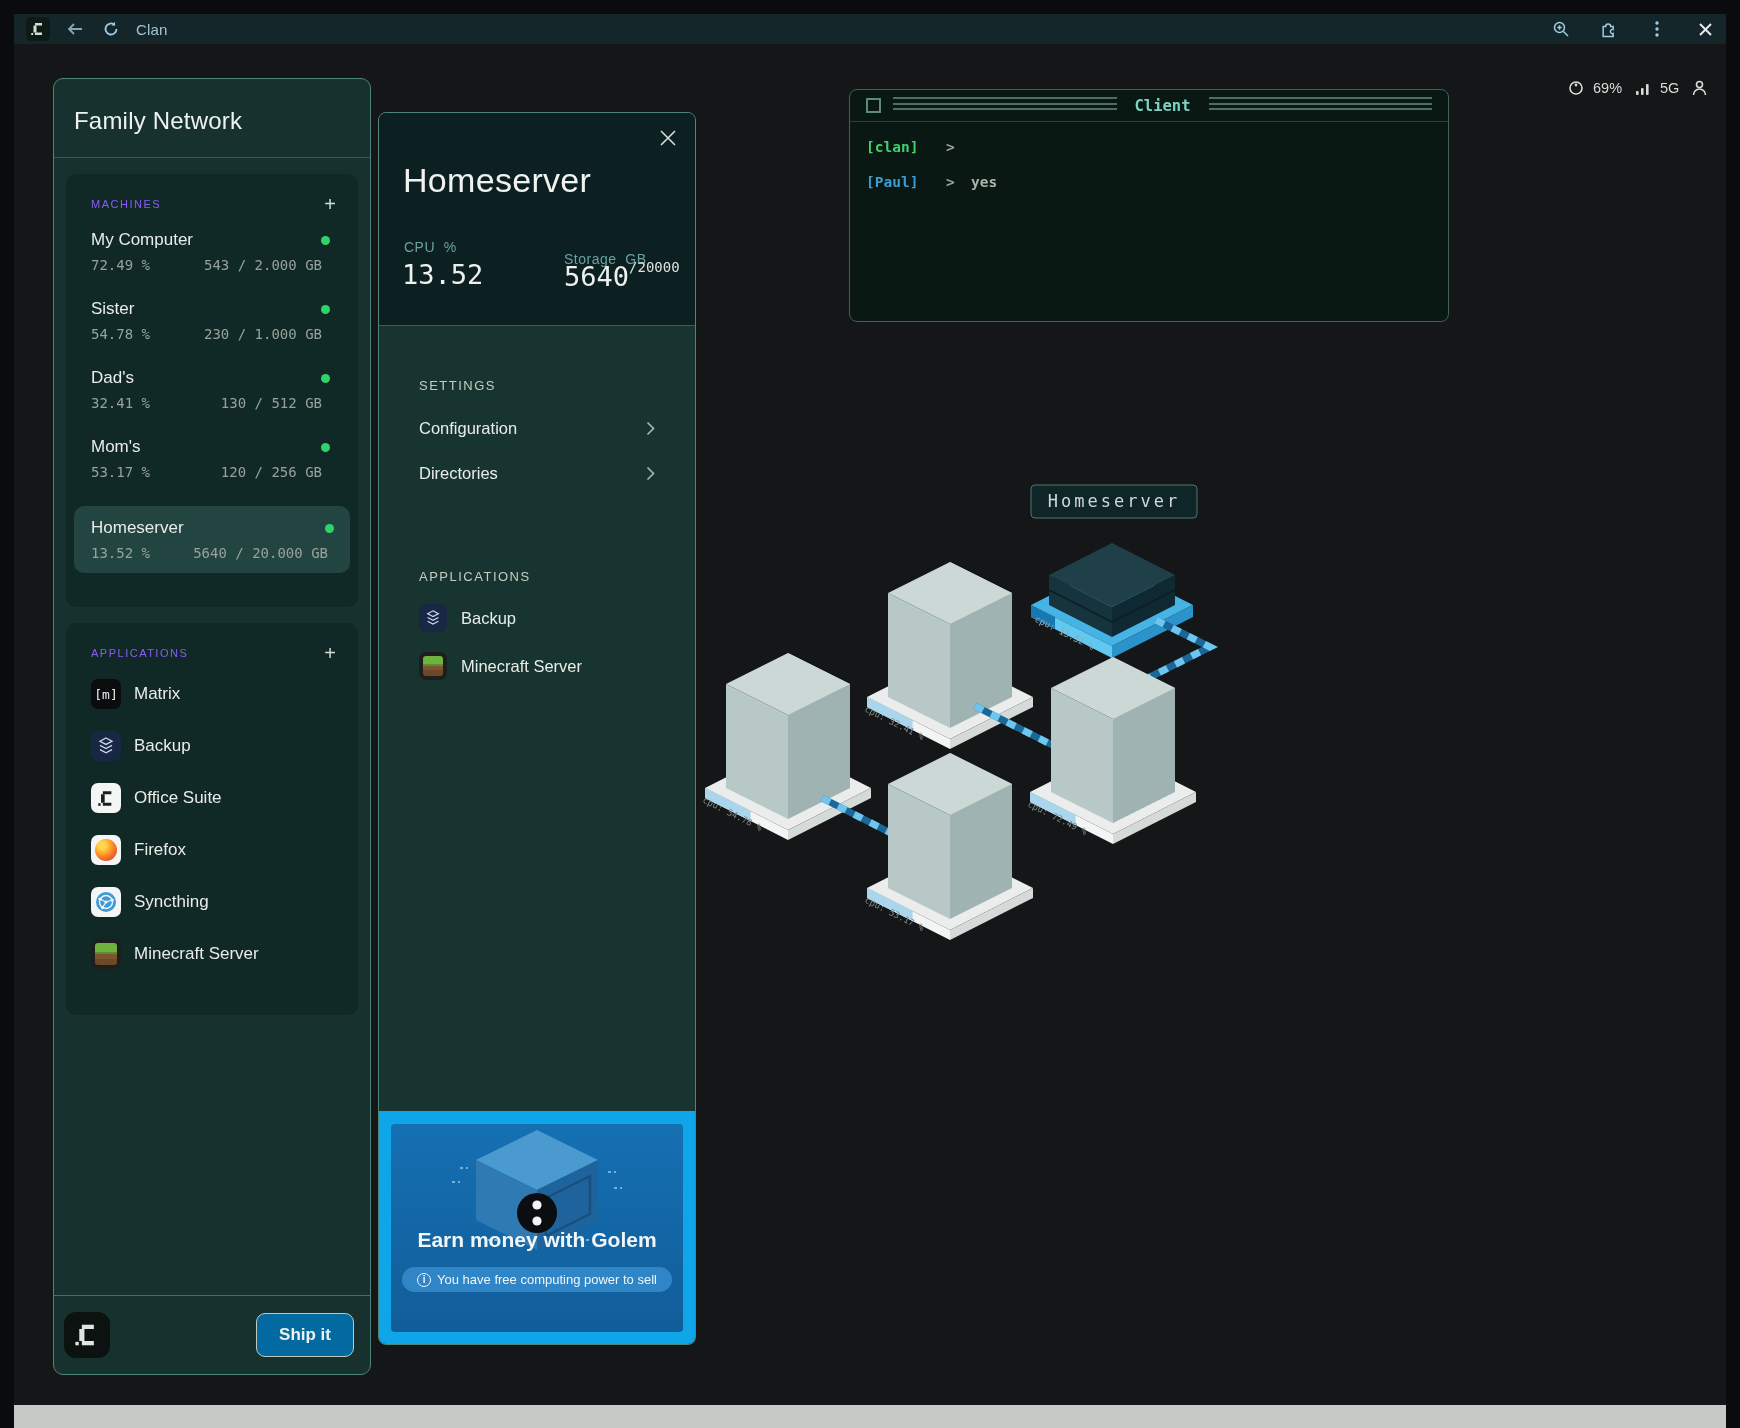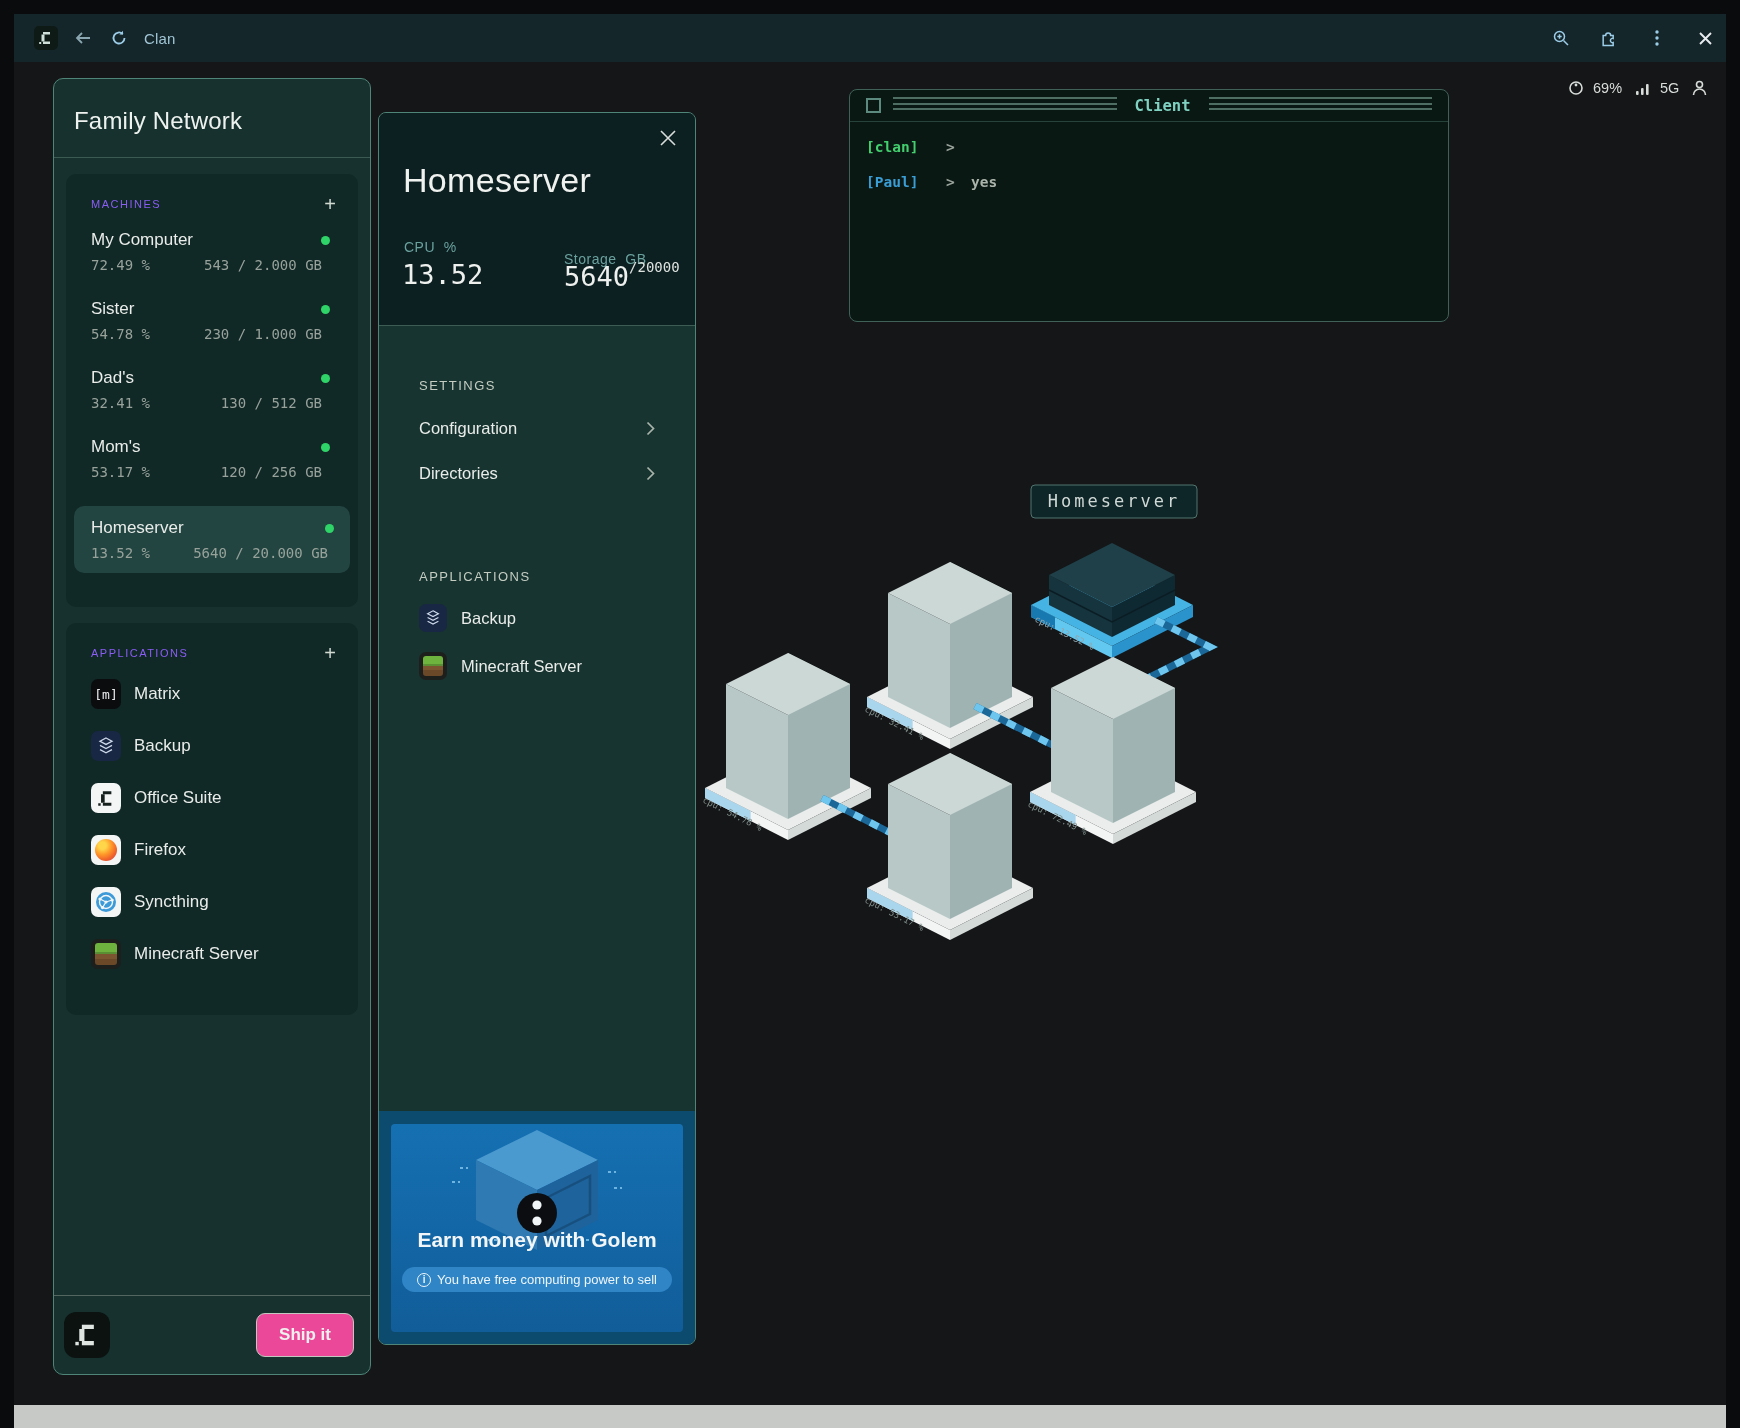--- a/index.html
+++ b/index.html
@@ -1,21 +1,21 @@
 <!DOCTYPE html>
 <html><head>
 <meta charset="utf-8">
 <style>
   * { margin:0; padding:0; box-sizing:border-box; }
   html,body { width:1740px; height:1428px; }
   body { font-family:"Liberation Sans", sans-serif; background:#0a0b0c; position:relative; overflow:hidden; }
 
   
-  .titlebar { position:absolute; left:14px; top:14px; right:14px; height:48px; background:#15262b;
-              display:flex; align-items:center; justify-content:space-between; padding:0 10px 0 20px; }
+  .titlebar { position:absolute; left:14px; top:14px; right:14px; height:30px; background:#15262b;
+              display:flex; align-items:center; justify-content:space-between; padding:0 10px 0 12px; }
   .tb-left { display:flex; align-items:center; gap:14px; }
   .tb-appicon { width:24px; height:24px; border-radius:5px; background:#0d1a16; display:flex; align-items:center; justify-content:center; }
   .tb-title { font-size:15px; color:#9fc4d4; letter-spacing:.2px; }
   .tb-right { display:flex; align-items:center; gap:26px; }
   .tb-btn { display:flex; align-items:center; justify-content:center; width:22px; height:22px; cursor:default; }
 
   .content-bg { position:absolute; left:14px; top:44px; right:14px; bottom:23px; background:#141618; }
   .bottom-strip { position:absolute; left:14px; right:14px; bottom:0; height:23px; background:#c7c9c6; }
 
   
@@ -45,37 +45,37 @@
   .ic-backup { background:#182743; }
   .ic-office { background:#f4f6f5; }
   .ic-firefox { background:#f4f6f5; }
   .ff-ball { width:22px; height:22px; border-radius:50%; background:radial-gradient(circle at 34% 30%, #ffd54a 0 18%, #ff9a2a 42%, #f0622a 68%, #c23a5e 100%); }
   .ic-syncthing { background:#f4f6f5; }
   .ic-minecraft { background:#1d1f1c; }
   .mc-block { width:22px; height:22px; border-radius:3px; background:linear-gradient(#6fb33f 0 42%, #5a8f33 42% 48%, #7a5530 48% 72%, #6a4828 72% 100%); }
   .sb-spacer { flex:1; }
   .sb-footer { border-top:1px solid rgba(160,168,158,.45); display:flex; align-items:center; justify-content:space-between; padding:16px 16px 16px 10px; }
   .sb-logo { width:46px; height:46px; border-radius:12px; background:#0b1210; display:flex; align-items:center; justify-content:center; }
-  .ship-btn { background:#ec4899; border:1px solid #c2c8bf; color:#eef0ee; font-weight:bold; font-size:17px; padding:11px 22px; border-radius:9px; font-family:"Liberation Sans",sans-serif; }
+  .ship-btn { background:#0369a1; border:1px solid #c2c8bf; color:#eef0ee; font-weight:bold; font-size:17px; padding:11px 22px; border-radius:9px; font-family:"Liberation Sans",sans-serif; }
 
   
   .detail { position:absolute; left:378px; top:112px; width:318px; height:1233px; border:1px solid #4f8578; border-radius:8px; background:#173430; overflow:hidden; display:flex; flex-direction:column; }
   .detail-head { position:relative; height:213px; background:#0c1f21; border-bottom:1px solid #3d5c54; flex:0 0 auto; }
   .detail-close { position:absolute; right:18px; top:16px; width:18px; height:18px; }
   .detail-title { position:absolute; left:24px; top:48px; font-size:34px; font-weight:500; color:#f0f2f0; letter-spacing:.3px; }
   .stat-label { position:absolute; font-size:14px; color:#6aa19d; letter-spacing:.5px; }
   .stat-value { position:absolute; font-family:"DejaVu Sans Mono",monospace; font-size:27px; color:#eef0ee; }
   .stat-total { font-size:14px; vertical-align:14px; color:#dfe3df; }
   .detail-body { flex:1; padding:52px 40px 15px 40px; position:relative; }
   .sec-head { font-size:13px; letter-spacing:1.5px; color:#c5cdc2; }
   .nav-row { display:flex; align-items:center; justify-content:space-between; margin-top:26px; }
   .nav-row .lbl { font-size:16.5px; color:#e9ece9; }
   .d-app-row { display:flex; align-items:center; gap:14px; margin-top:20px; }
   .d-app-row .app-icon { width:28px; height:28px; }
-  .detail-ad-band { flex:0 0 233px; background:#0c4a6e; padding:13px 12px 12px 12px; }
+  .detail-ad-band { flex:0 0 233px; background:#0ea5e9; padding:13px 12px 12px 12px; }
   .ad { position:relative; width:100%; height:100%; border-radius:4px; background:linear-gradient(#1570b2, #115d99); overflow:hidden; }
   .ad-title { position:absolute; left:0; right:0; top:104px; text-align:center; font-size:21px; font-weight:bold; color:#f2f6f8; }
   .ad-pill { position:absolute; left:11px; right:11px; top:143px; height:25px; border-radius:13px; background:#2f85c5; display:flex; align-items:center; justify-content:center; gap:6px; color:#eef5fa; font-size:13px; }
   .ad-info { width:14px; height:14px; border-radius:50%; border:1.3px solid #eef5fa; display:flex; align-items:center; justify-content:center; font-size:10px; font-weight:bold; }
   .ad-safe { position:absolute; left:50%; top:4px; transform:translateX(-50%); }
 
   
   .terminal { position:absolute; left:849px; top:89px; width:600px; height:233px; background:#0a1813; border:1.5px solid #3f6157; border-radius:8px; overflow:hidden;font-weight:bold; }
   .term-titlebar { height:32px; display:flex; align-items:center; gap:12px; padding:0 16px; border-bottom:1px solid #27423a; }
   .term-closebox { width:15px; height:15px; border:2px solid #5d8a7e; flex:0 0 auto; }

